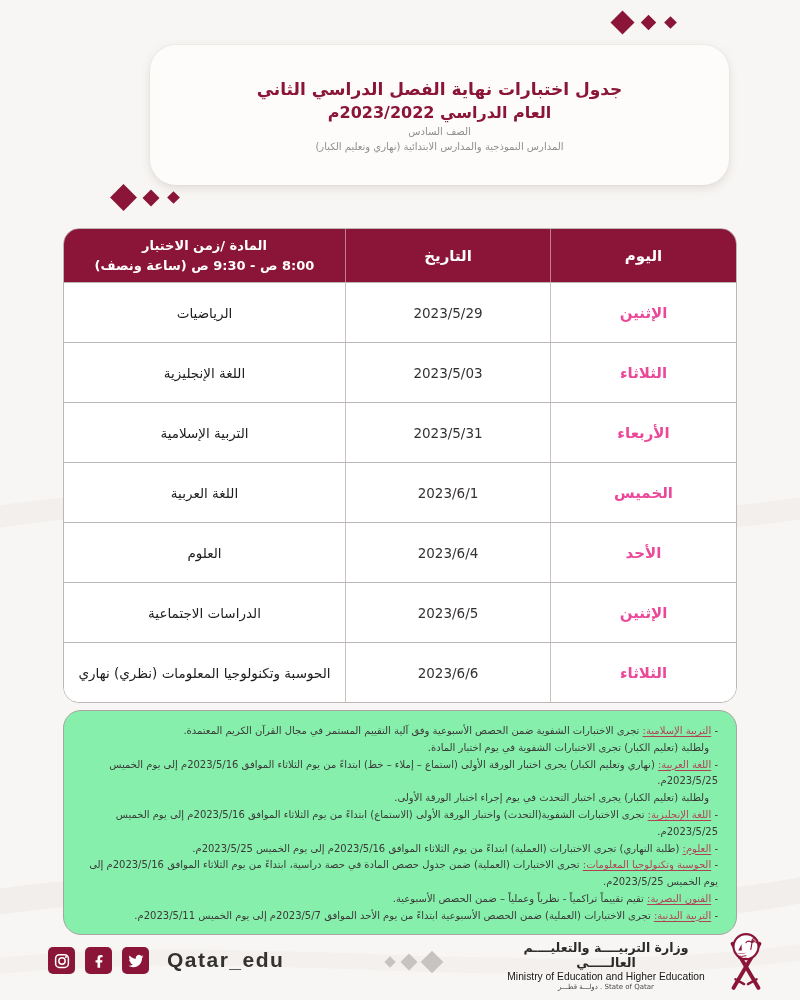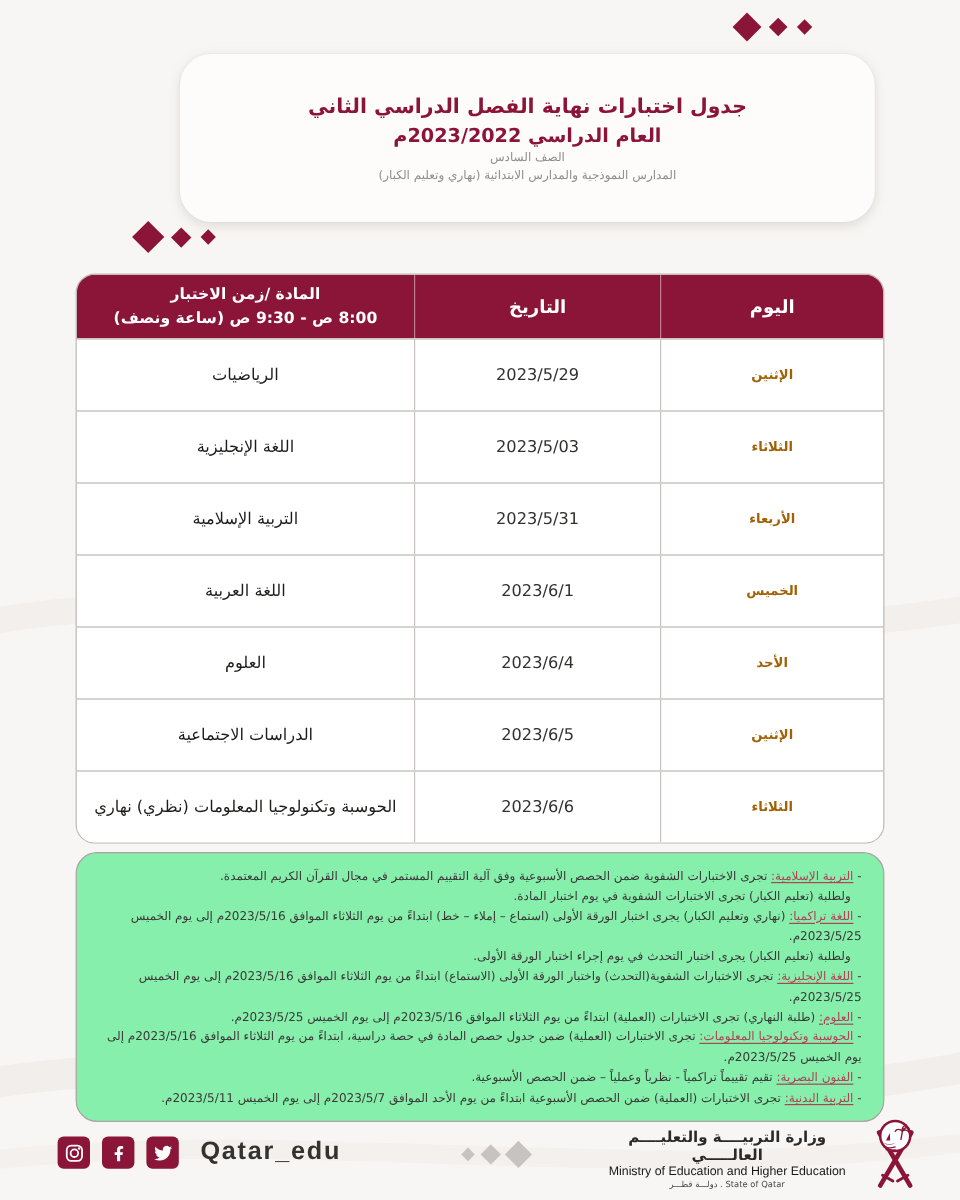--- a/index.html
+++ b/index.html
@@ -45,21 +45,21 @@
   .thead { display:flex; background:#8A1538; color:#fff; height:53px; }
   .trow  { display:flex; background:#fff; height:60px; border-top:1px solid #bcb6b4; }
   .cell  { display:flex; align-items:center; justify-content:center; text-align:center; }
   .thead .cell:not(:last-child){ border-left:1px solid rgba(255,255,255,.45); }
   .trow  .cell:not(:last-child){ border-left:1px solid #c8c2c0; }
   .col-day  { flex:0 0 186px; }
   .col-date { flex:0 0 205px; }
   .col-subject { flex:1 1 auto; }
   .th { font-weight:bold; font-size:15px; }
   .th-subject { flex-direction:column; font-size:13px; line-height:1.5; }
-  .day { color:#a16207; font-weight:bold; font-size:11px; }
+  .day { color:#ec4899; font-weight:bold; font-size:15px; }
   .date { font-size:13.5px; color:#333130; }
   .subject { font-size:13.5px; color:#1f1d1c; padding:0 6px; }
 
   
   .notes {
     position:absolute; left:63px; top:710px; width:674px; height:225px; z-index:2;
     background:#86efac; border:1.5px solid #a9a3a1; border-radius:18px;
     padding:12px 18px; direction:rtl; text-align:right; overflow:hidden;
   }
   .note, .note-extra { font-size:10px; color:#3b3837; line-height:16.8px; }
@@ -154,21 +154,21 @@
         <div class="cell col-date date" dir="ltr">2023/6/6</div>
         <div class="cell col-subject subject">الحوسبة وتكنولوجيا المعلومات (نظري) نهاري</div>
       </div>
     </div>
 </section>
 
 <section class="notes">
   <div>
       <div class="note">- <span class="note-label">التربية الإسلامية:</span> تجرى الاختبارات الشفوية ضمن الحصص الأسبوعية وفق آلية التقييم المستمر في مجال القرآن الكريم المعتمدة.</div>
       <div class="note-extra">ولطلبة (تعليم الكبار) تجرى الاختبارات الشفوية في يوم اختبار المادة.</div>
-      <div class="note">- <span class="note-label">اللغة تراكميا:</span> (نهاري وتعليم الكبار) يجرى اختبار الورقة الأولى (استماع – إملاء – خط) ابتداءً من يوم الثلاثاء الموافق 2023/5/16م إلى يوم الخميس 2023/5/25م.</div>
+      <div class="note">- <span class="note-label">اللغة العربية:</span> (نهاري وتعليم الكبار) يجرى اختبار الورقة الأولى (استماع – إملاء – خط) ابتداءً من يوم الثلاثاء الموافق 2023/5/16م إلى يوم الخميس 2023/5/25م.</div>
       <div class="note-extra">ولطلبة (تعليم الكبار) يجرى اختبار التحدث في يوم إجراء اختبار الورقة الأولى.</div>
       <div class="note">- <span class="note-label">اللغة الإنجليزية:</span> تجرى الاختبارات الشفوية(التحدث) واختبار الورقة الأولى (الاستماع) ابتداءً من يوم الثلاثاء الموافق 2023/5/16م إلى يوم الخميس 2023/5/25م.</div>
       <div class="note">- <span class="note-label">العلوم:</span> (طلبة النهاري) تجرى الاختبارات (العملية) ابتداءً من يوم الثلاثاء الموافق 2023/5/16م إلى يوم الخميس 2023/5/25م.</div>
       <div class="note">- <span class="note-label">الحوسبة وتكنولوجيا المعلومات:</span> تجرى الاختبارات (العملية) ضمن جدول حصص المادة في حصة دراسية، ابتداءً من يوم الثلاثاء الموافق 2023/5/16م إلى يوم الخميس 2023/5/25م.</div>
       <div class="note">- <span class="note-label">الفنون البصرية:</span> تقيم تقييماً تراكمياً - نظرياً وعملياً – ضمن الحصص الأسبوعية.</div>
       <div class="note">- <span class="note-label">التربية البدنية:</span> تجرى الاختبارات (العملية) ضمن الحصص الأسبوعية ابتداءً من يوم الأحد الموافق 2023/5/7م إلى يوم الخميس 2023/5/11م.</div>
     </div>
 </section>
 
 <div class="social">

